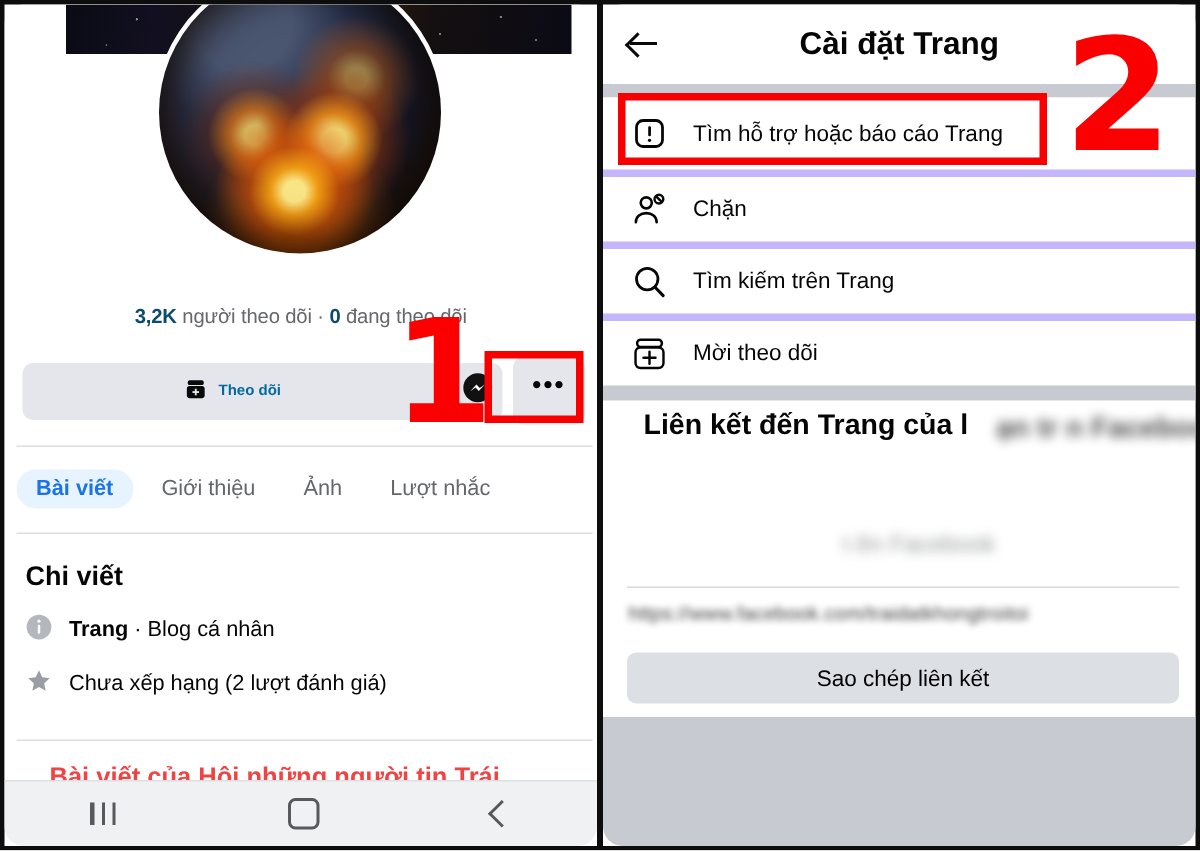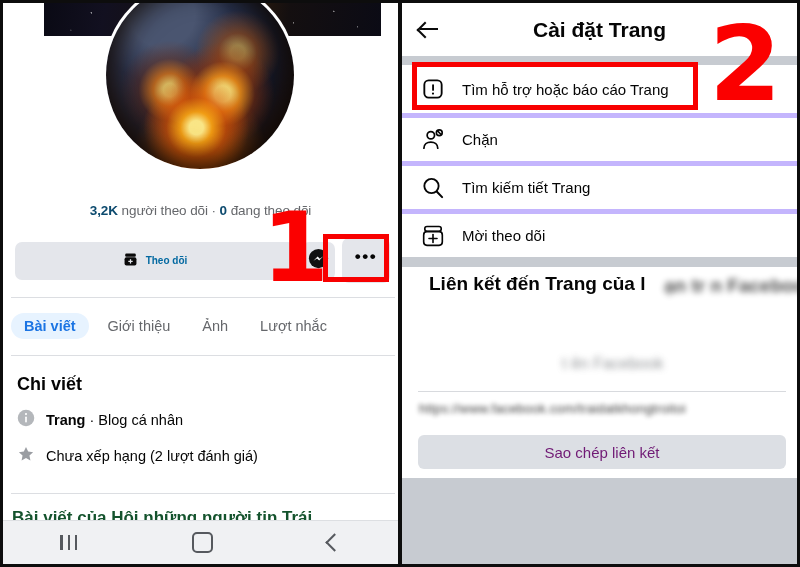--- a/index.html
+++ b/index.html
@@ -36,20 +36,21 @@
   }
   .phone-left  { left: 0;   border: 3px solid #0d0d0d; border-right: 2px solid #0d0d0d;}
   .phone-right { left: 400px; border: 3px solid #0d0d0d; border-left: 2px solid #0d0d0d;}
 
   .screen {
     position: relative;
     width: 100%;
     height: 100%;
     background: #ffffff;
     overflow: hidden;
+    border-radius: 13px;
   }
 
   
   .cover {
     position: absolute;
     left: 41px; top: 0;
     width: 337px; height: 33px;
     background:
       radial-gradient(circle at 14% 30%, rgba(255,255,255,.55) 0 .6px, transparent .9px),
       radial-gradient(circle at 27% 66%, rgba(255,255,255,.45) 0 .6px, transparent .9px),
@@ -174,24 +175,24 @@
     font-size: 14.5px;
     color: #050505;
     white-space: nowrap;
   }
   .detail-row.r1 { top: 406px; }
   .detail-row.r2 { top: 442px; }
   .detail-row b { font-weight: 700; }
 
   .feed-head {
     position: absolute;
-    left: 9px; top: 505px;
+    left: 30px; top: 505px;
     font-size: 17px;
     font-weight: 700;
-    color: #14532d;
+    color: #ef4444;
     white-space: nowrap;
     overflow: hidden;
     width: 375px;
   }
 
   .navbar {
     position: absolute;
     left: 0; bottom: 0;
     width: 100%; height: 44px;
     background: #f0f1f3;
@@ -297,21 +298,21 @@
     letter-spacing: .2px;
   }
   .copy-btn {
     position: absolute;
     left: 16px; top: 432px;
     width: 368px; height: 34px;
     background: #dcdfe4;
     border-radius: 6px;
     display: flex; align-items: center; justify-content: center;
     font-size: 15px;
-    color: #701a75;
+    color: #000000;
   }
 
   
   .red-box {
     position: absolute;
     border: 5px solid #f80000;
     box-sizing: border-box;
     pointer-events: none;
   }
   .red-num {
@@ -452,21 +453,21 @@
         <span>Chặn</span>
       </div>
 
       <div class="menu-item" style="top:158px;">
         <span class="mi-icon">
           <svg width="26" height="26" viewBox="0 0 24 24" aria-hidden="true">
             <circle cx="10.6" cy="10.2" r="6.6" fill="none" stroke="#050505" stroke-width="1.7"></circle>
             <line x1="15.4" y1="15.2" x2="20.4" y2="20.4" stroke="#050505" stroke-width="1.9" stroke-linecap="round"></line>
           </svg>
         </span>
-        <span>Tìm kiếm tiết Trang</span>
+        <span>Tìm kiếm trên Trang</span>
       </div>
 
       <div class="menu-item" style="top:206px;">
         <span class="mi-icon">
           <svg width="26" height="26" viewBox="0 0 24 24" aria-hidden="true">
             <rect x="4.4" y="3.2" width="15.2" height="4.4" rx="2.1" fill="none" stroke="#050505" stroke-width="1.5"></rect>
             <rect x="3.4" y="8" width="17.2" height="12.6" rx="3" fill="none" stroke="#050505" stroke-width="1.5"></rect>
             <line x1="12" y1="10.6" x2="12" y2="18" stroke="#050505" stroke-width="1.5" stroke-linecap="round"></line>
             <line x1="8.3" y1="14.3" x2="15.7" y2="14.3" stroke="#050505" stroke-width="1.5" stroke-linecap="round"></line>
           </svg>

